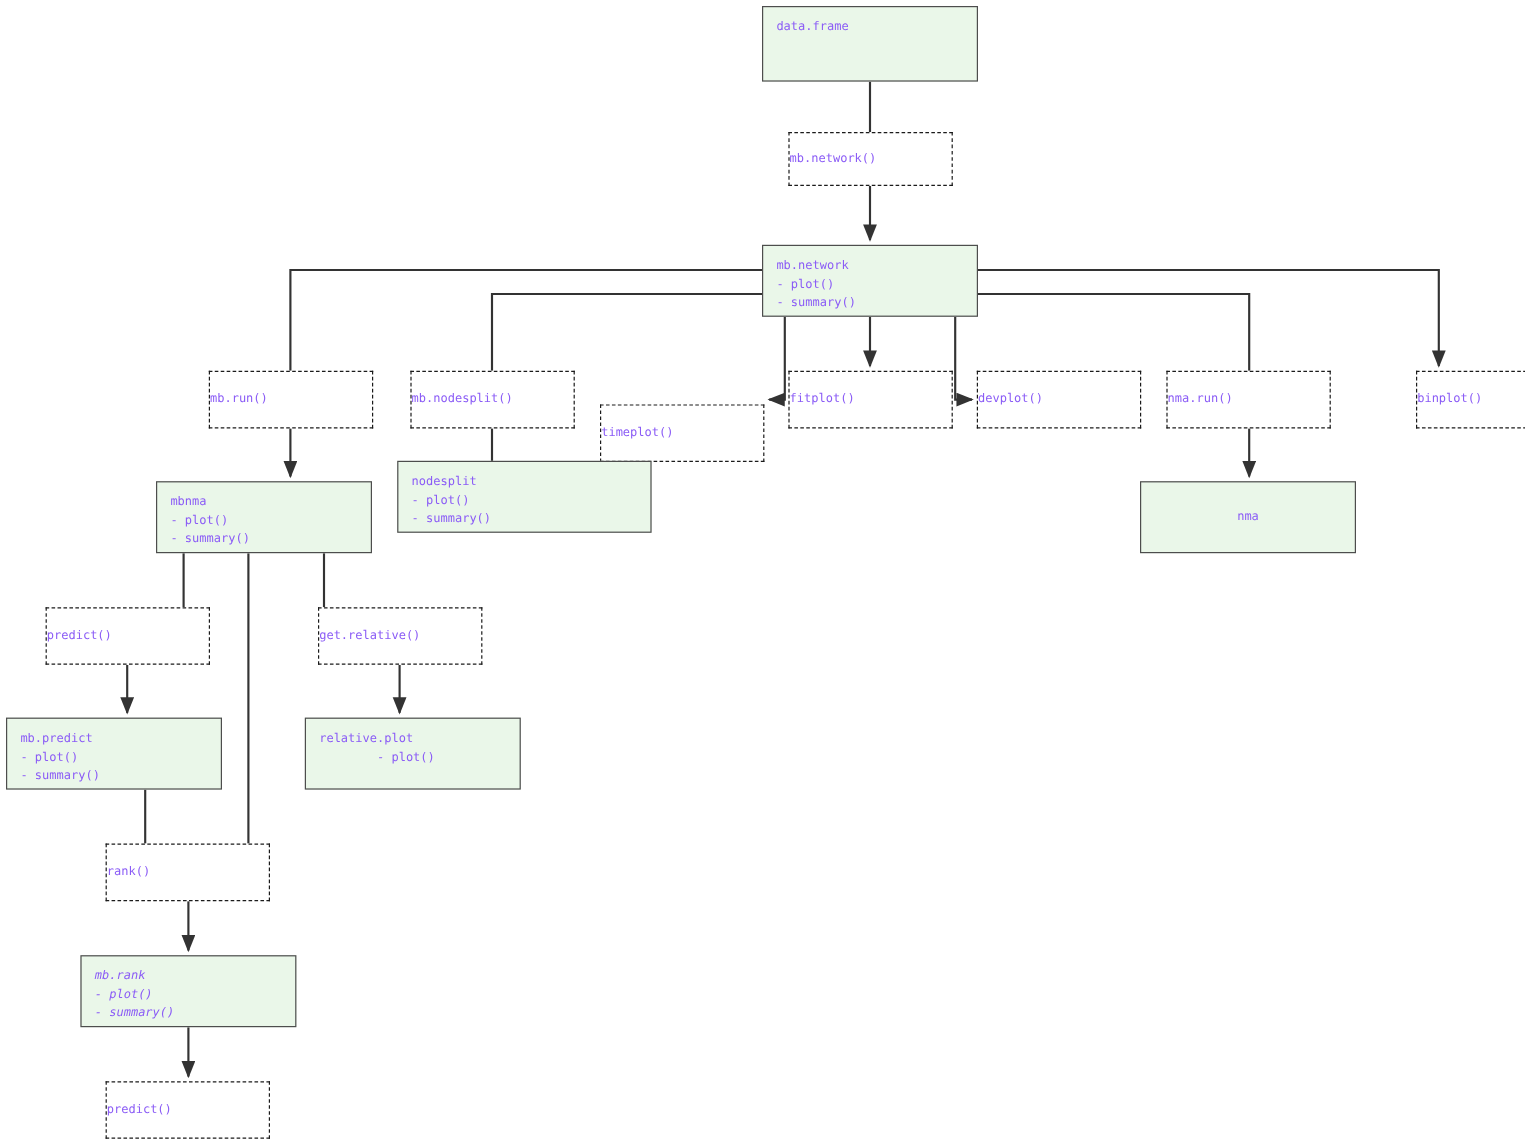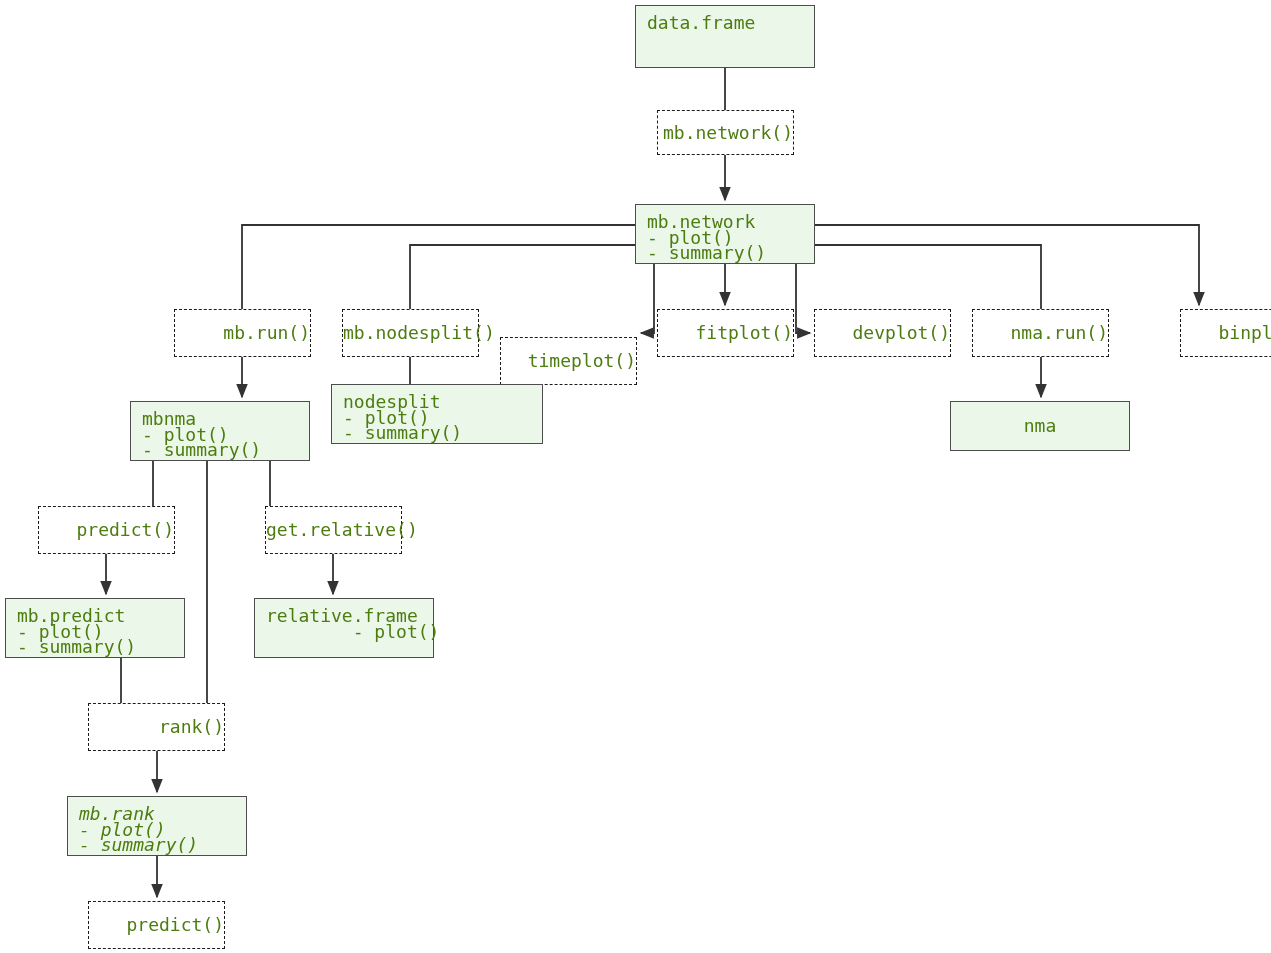--- a/index.html
+++ b/index.html
@@ -22,23 +22,23 @@
     position: absolute;
     left: 0;
     top: 0;
     width: 1271px;
     height: 953px;
     pointer-events: none;
   }
   .node {
     position: absolute;
     box-sizing: border-box;
-    font-size: 18px;
+    font-size: 10px;
     line-height: 15.5px;
-    color: #4d7c0f;
+    color: #8b5cf6;
     white-space: pre;
     z-index: 2;
   }
   .node.obj {
     background: #eaf7e9;
     border: 1.6px solid #4d4d4d;
   }
   .node.fn {
     background: #ffffff;
     border: 1.8px dashed #1b1b1b;
@@ -52,21 +52,21 @@
     left: 11px;
     top: 9px;
     text-align: left;
   }
   
   .node.fn .lbl {
     left: 0;
     right: 0;
     top: 50%;
     transform: translateY(-50%);
-    text-align: right;
+    text-align: left;
   }
   
   .node.obj.center-label .lbl {
     left: 0;
     right: 0;
     top: 50%;
     transform: translateY(-50%);
     text-align: center;
   }
 </style>
@@ -115,27 +115,27 @@
       <div class="node fn" style="left: 657px; top: 309px; width: 137px; height: 48px; text-decoration: underline;"><span class="lbl">fitplot()</span></div>
       <div class="node fn" style="left: 814px; top: 309px; width: 137px; height: 48px;"><span class="lbl">devplot()</span></div>
       <div class="node fn" style="left: 972px; top: 309px; width: 137px; height: 48px;"><span class="lbl">nma.run()</span></div>
       <div class="node fn" style="left: 1180px; top: 309px; width: 137px; height: 48px;"><span class="lbl">binplot()</span></div>
       <div class="node obj" style="left: 130px; top: 401px; width: 180px; height: 60px;"><span class="lbl">mbnma
 - plot()
 - summary()</span></div>
       <div class="node obj" style="left: 331px; top: 384px; width: 212px; height: 60px;"><span class="lbl">nodesplit
 - plot()
 - summary()</span></div>
-      <div class="node obj center-label" style="left: 950px; top: 401px; width: 180px; height: 50px;"><span class="lbl">nma</span></div>
+      <div class="node obj center-label" style="left: 950px; top: 401px; width: 180px; height: 60px;"><span class="lbl">nma</span></div>
       <div class="node fn" style="left: 38px; top: 506px; width: 137px; height: 48px;"><span class="lbl">predict()</span></div>
       <div class="node fn" style="left: 265px; top: 506px; width: 137px; height: 48px;"><span class="lbl">get.relative()</span></div>
       <div class="node obj" style="left: 5px; top: 598px; width: 180px; height: 60px;"><span class="lbl">mb.predict
 - plot()
 - summary()</span></div>
-      <div class="node obj" style="left: 254px; top: 598px; width: 180px; height: 60px;"><span class="lbl">relative.frame
+      <div class="node obj" style="left: 254px; top: 598px; width: 180px; height: 60px;"><span class="lbl">relative.plot
         - plot()</span></div>
       <div class="node fn" style="left: 88px; top: 703px; width: 137px; height: 48px;"><span class="lbl">rank()</span></div>
       <div class="node obj" style="left: 67px; top: 796px; width: 180px; height: 60px; font-style: italic;"><span class="lbl">mb.rank
 - plot()
 - summary()</span></div>
       <div class="node fn" style="left: 88px; top: 901px; width: 137px; height: 48px;"><span class="lbl">predict()</span></div>
     </div>
 </div>
 
 </body></html>

